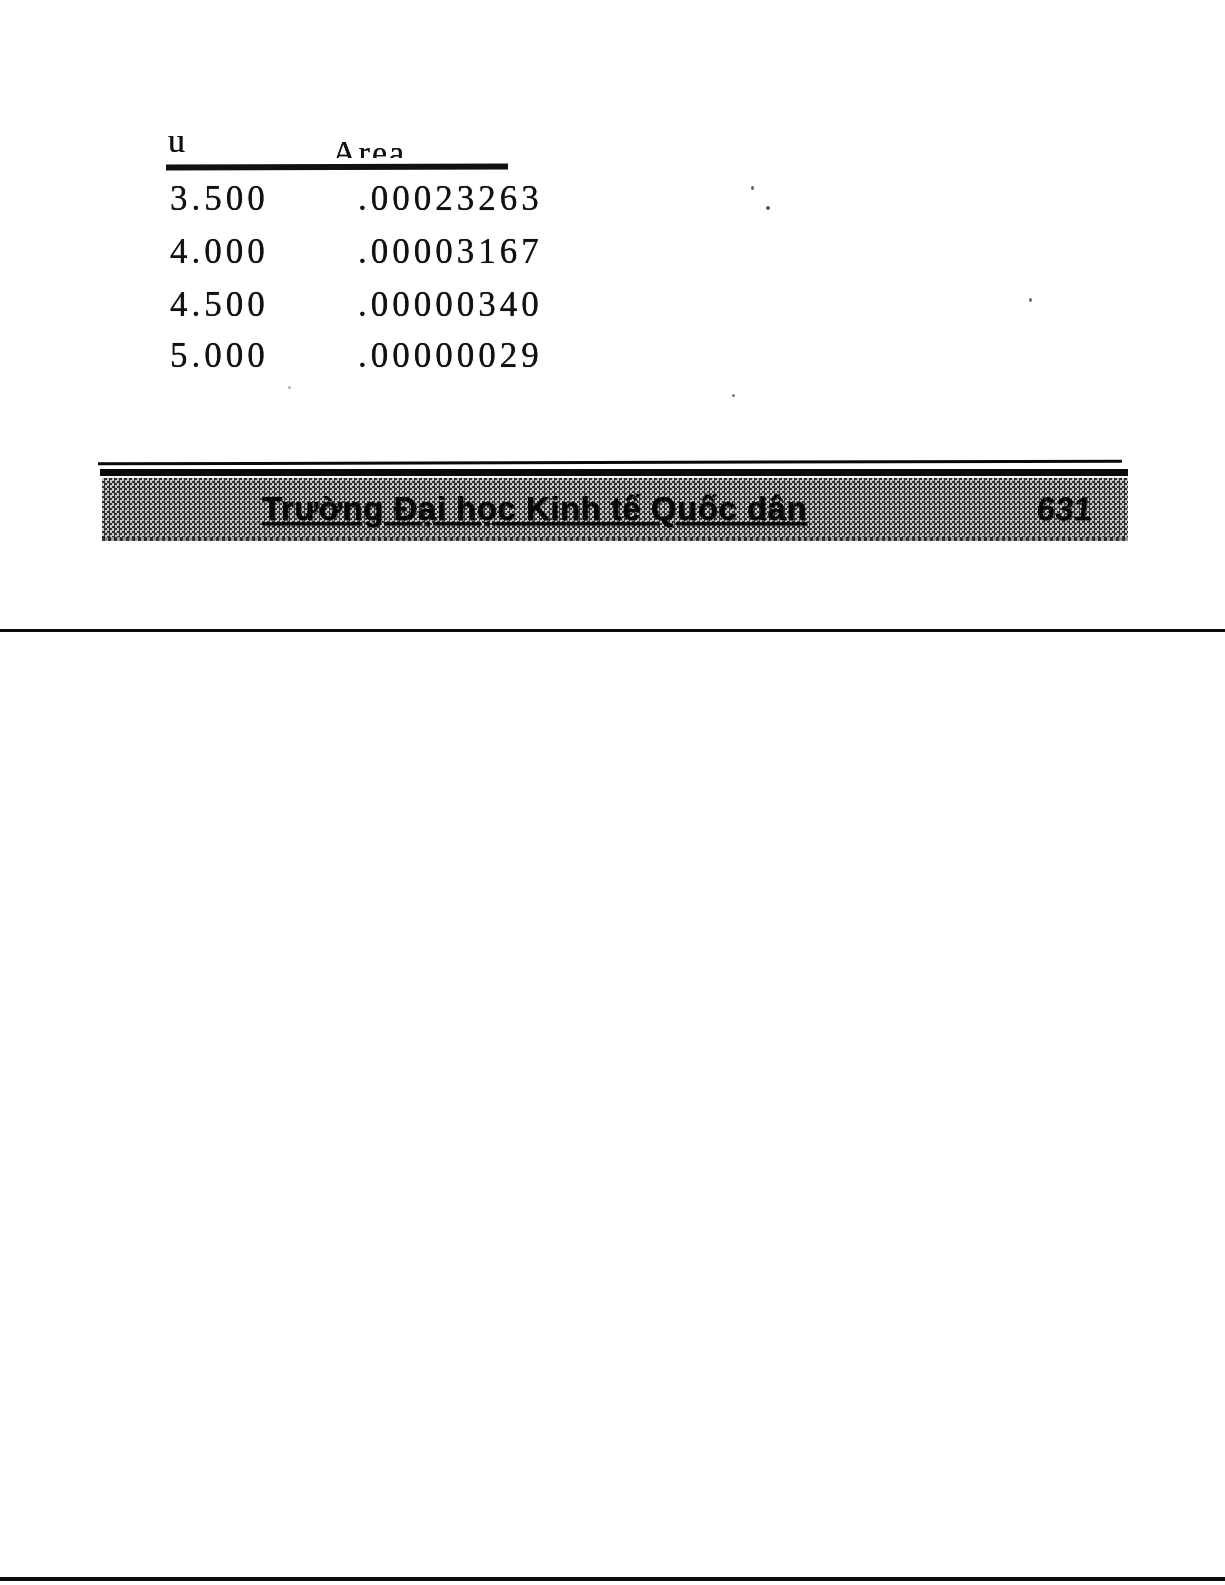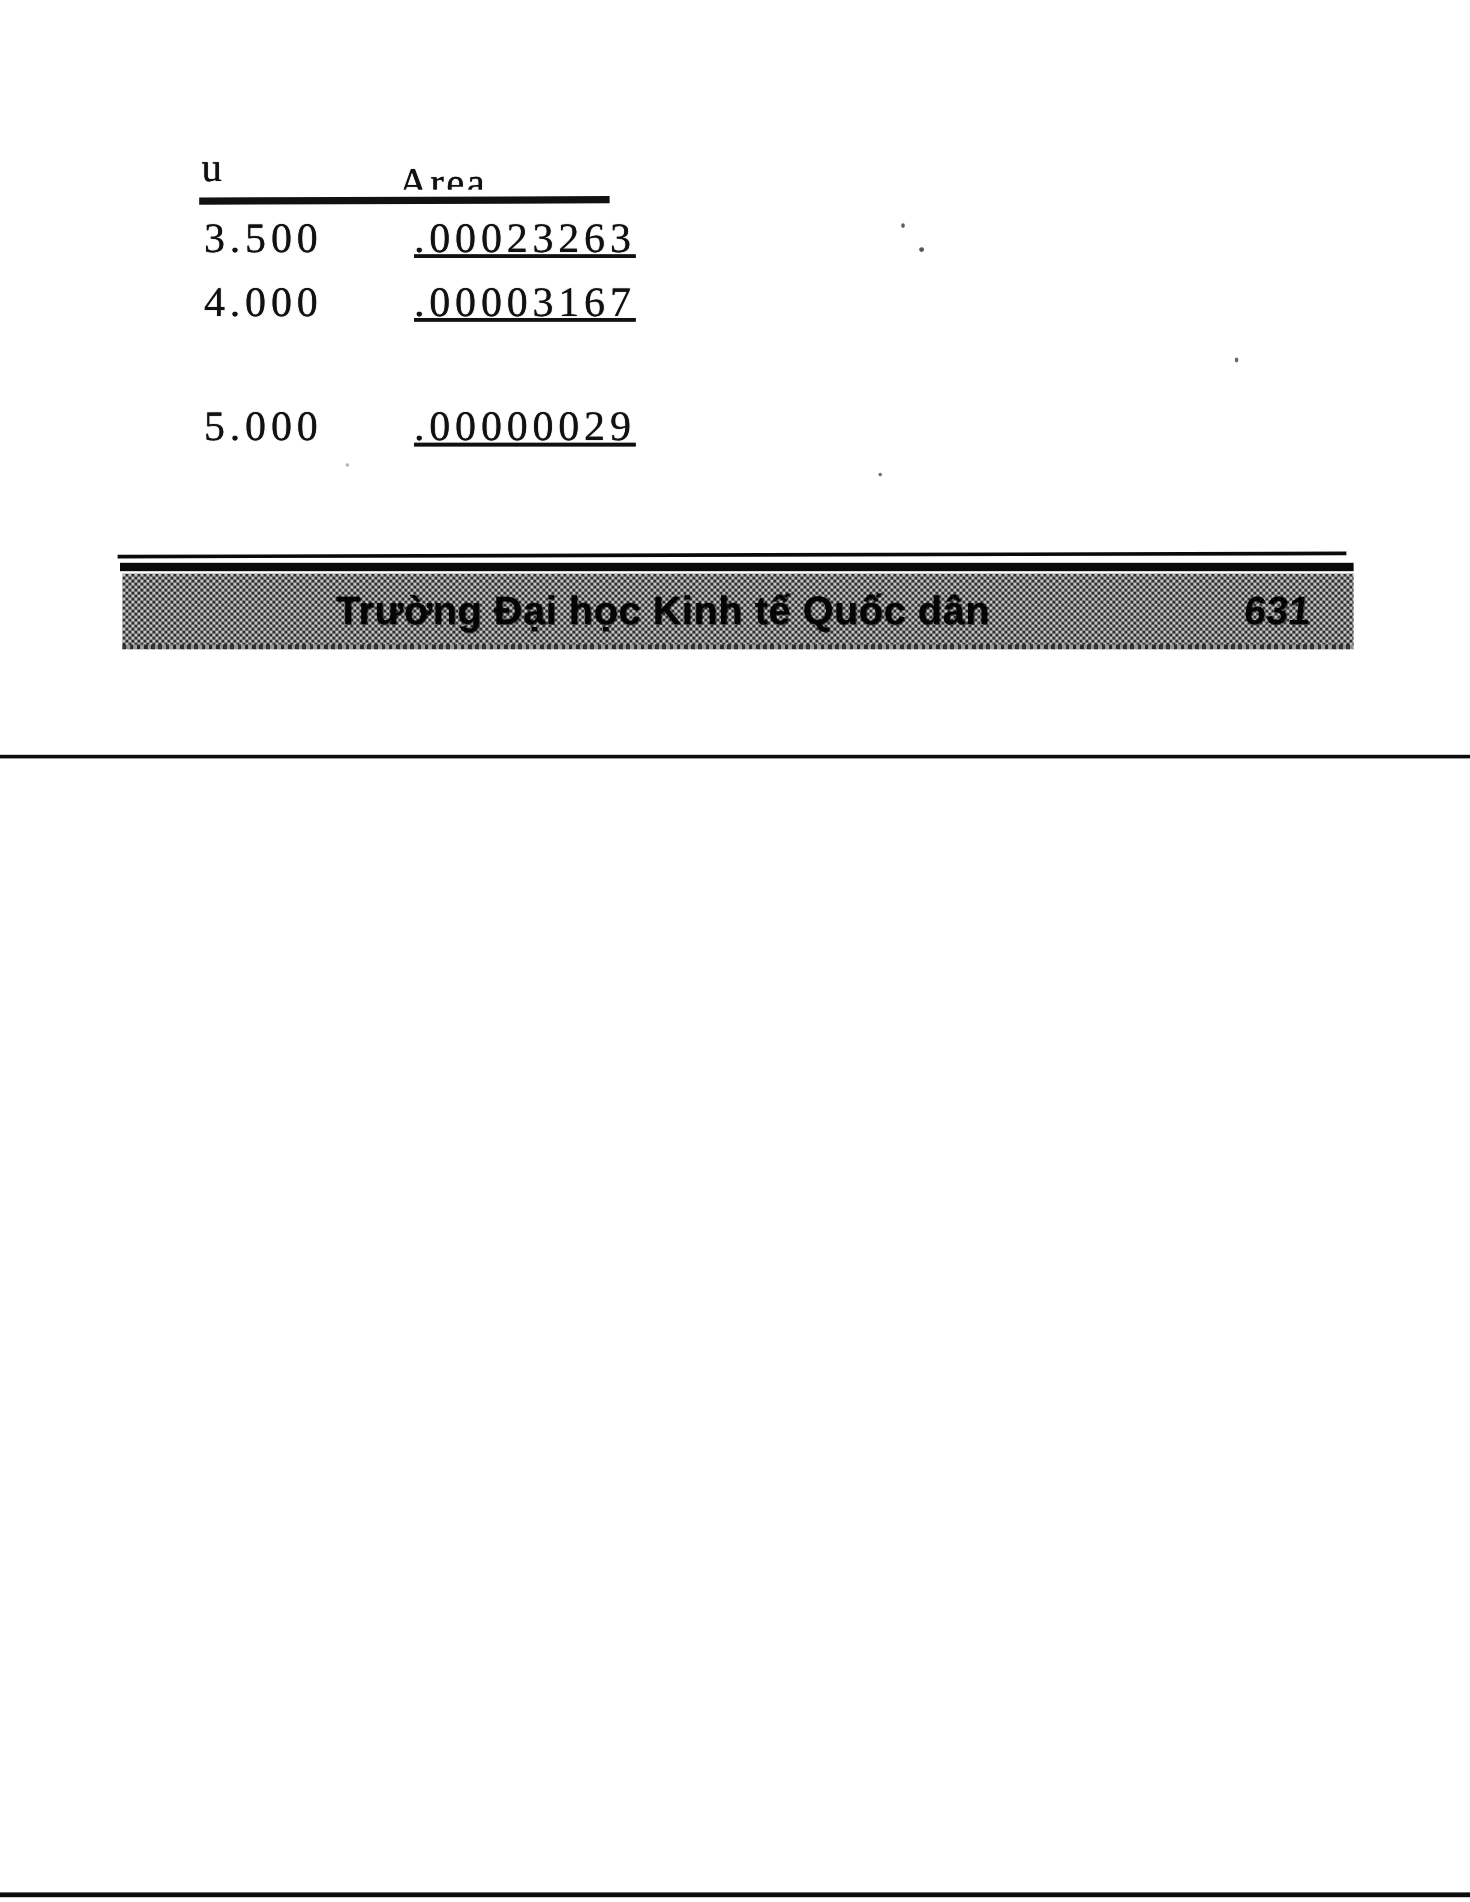--- a/index.html
+++ b/index.html
@@ -40,21 +40,21 @@
   }
   .trow{position:absolute;left:0;width:620px;height:44px;text-align:center;}
   .cell-u,.cell-area{
     position:absolute;top:0;
     font-size:35px;line-height:40px;color:var(--ink);
     letter-spacing:4px;
     text-shadow:0 0 .7px var(--ink);
     white-space:nowrap;
   }
   .cell-u{left:170px;}
-  .cell-area{left:345px;text-decoration:underline;}
+  .cell-area{left:358px;}
 
   
   .speck{position:absolute;background:#2a2a2a;border-radius:50%;}
   .speck-1{left:751px;top:186px;width:3px;height:4px;opacity:.75;}
   .speck-2{left:766px;top:206px;width:4px;height:4px;opacity:.8;}
   .speck-3{left:1029px;top:298px;width:3px;height:4px;opacity:.7;}
   .speck-4{left:732px;top:394px;width:3px;height:3px;opacity:.65;}
   .speck-5{left:288px;top:386px;width:3px;height:3px;opacity:.35;}
 
   
@@ -64,26 +64,27 @@
     position:absolute;left:102px;top:478px;width:1026px;height:63px;
     background:repeating-conic-gradient(var(--halftone-dark) 0% 25%, var(--halftone-light) 0% 50%);
     background-size:5px 5px;
   }
   .footer-bar::after{ 
     content:"";position:absolute;left:0;bottom:0;width:100%;height:4px;
     background:repeating-linear-gradient(90deg,#1c1c1c 0 3px,#9a9a9a 3px 6px);
     opacity:.8;
   }
   .inst{
-    position:absolute;left:178px;top:50%;transform:translateY(-52%);
+    position:absolute;left:160px;top:50%;transform:translateY(-52%);
     font-family:"Liberation Sans", sans-serif;
     font-weight:bold;font-size:33px;letter-spacing:.5px;
     color:#050505;
     text-shadow:1px 1px 0 rgba(0,0,0,.45), 0 0 1px rgba(0,0,0,.6);
     white-space:nowrap;
+    text-decoration:underline;
   }
   .pagenum{
     position:absolute;right:36px;top:50%;transform:translateY(-52%) skewX(-6deg);
     font-family:"Liberation Sans", sans-serif;
     font-weight:bold;font-size:33px;
     color:#050505;
     text-shadow:1px 1px 0 rgba(0,0,0,.45);
   }
 
   
@@ -103,20 +104,24 @@
     <div class="header-rule"></div>
 
     <div class="trow" style="top:179px">
       <span class="cell-u">3.500</span>
       <span class="cell-area">.00023263</span>
     </div>
     <div class="trow" style="top:232px">
       <span class="cell-u">4.000</span>
       <span class="cell-area">.00003167</span>
     </div>
+    <div class="trow" style="top:285px">
+      <span class="cell-u">4.500</span>
+      <span class="cell-area">.00000340</span>
+    </div>
     <div class="trow" style="top:336px">
       <span class="cell-u">5.000</span>
       <span class="cell-area">.00000029</span>
     </div>
   </section>
 
   <div class="speck speck-1"></div>
   <div class="speck speck-2"></div>
   <div class="speck speck-3"></div>
   <div class="speck speck-4"></div>

